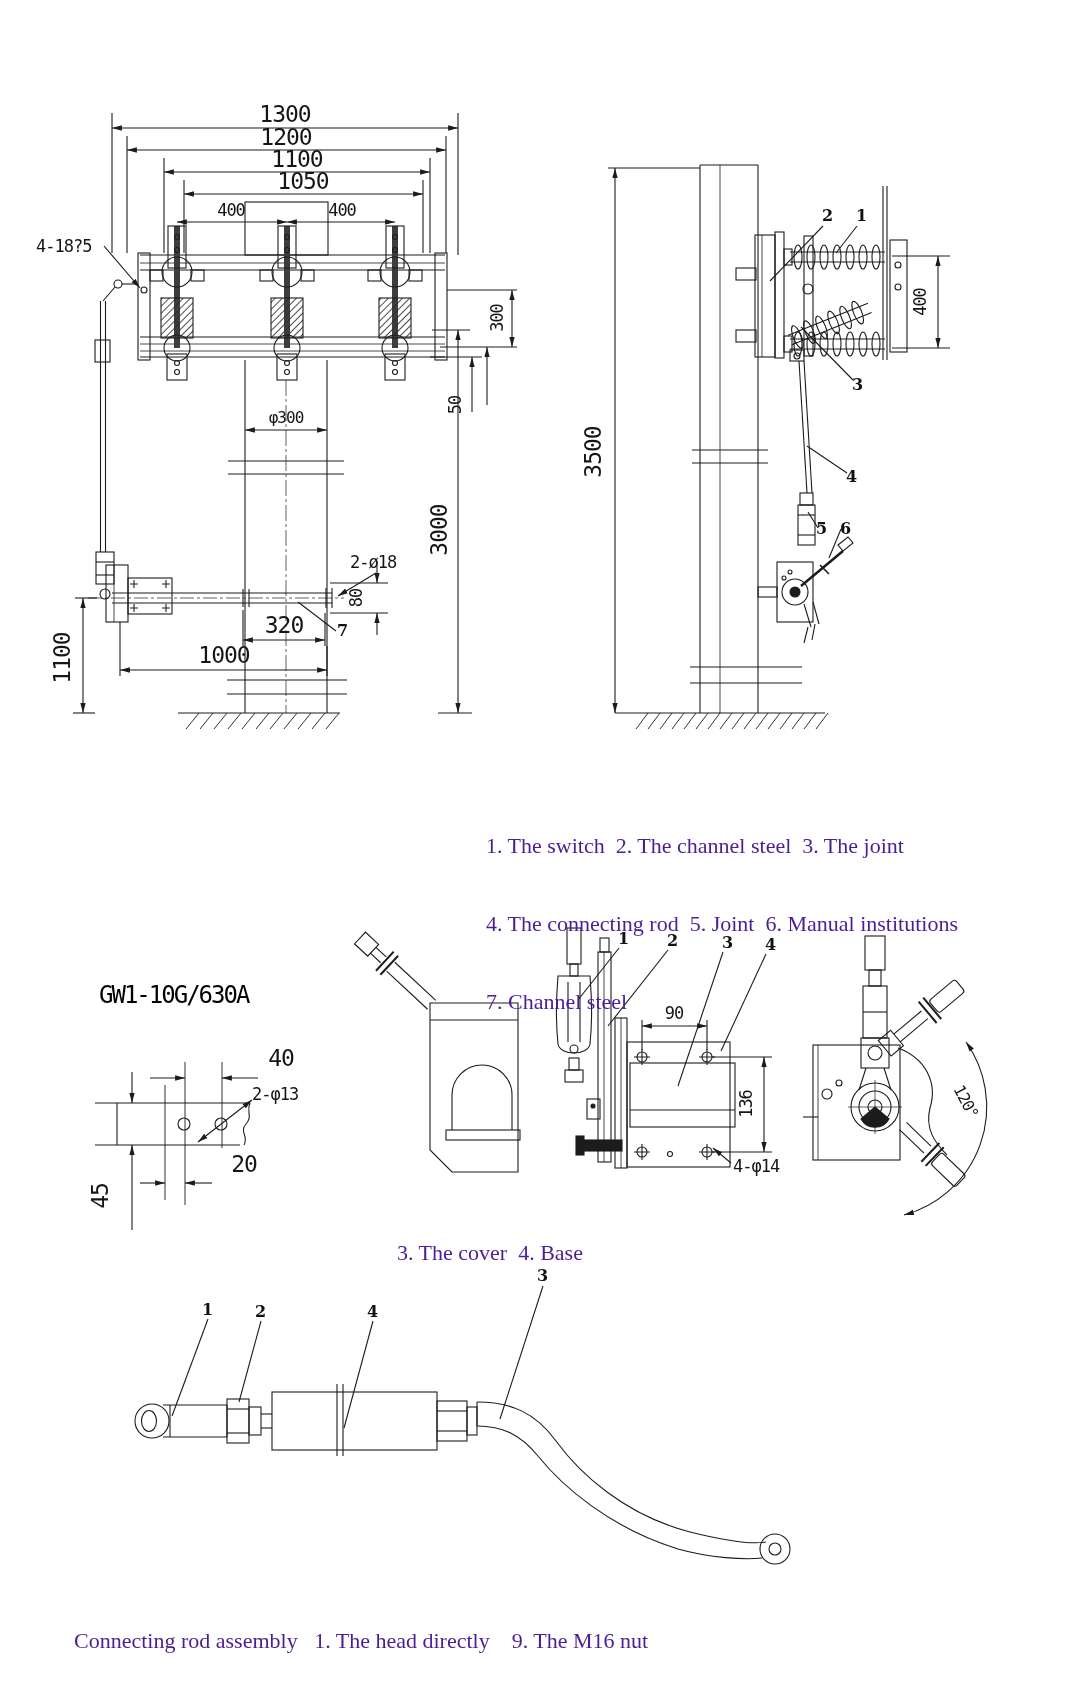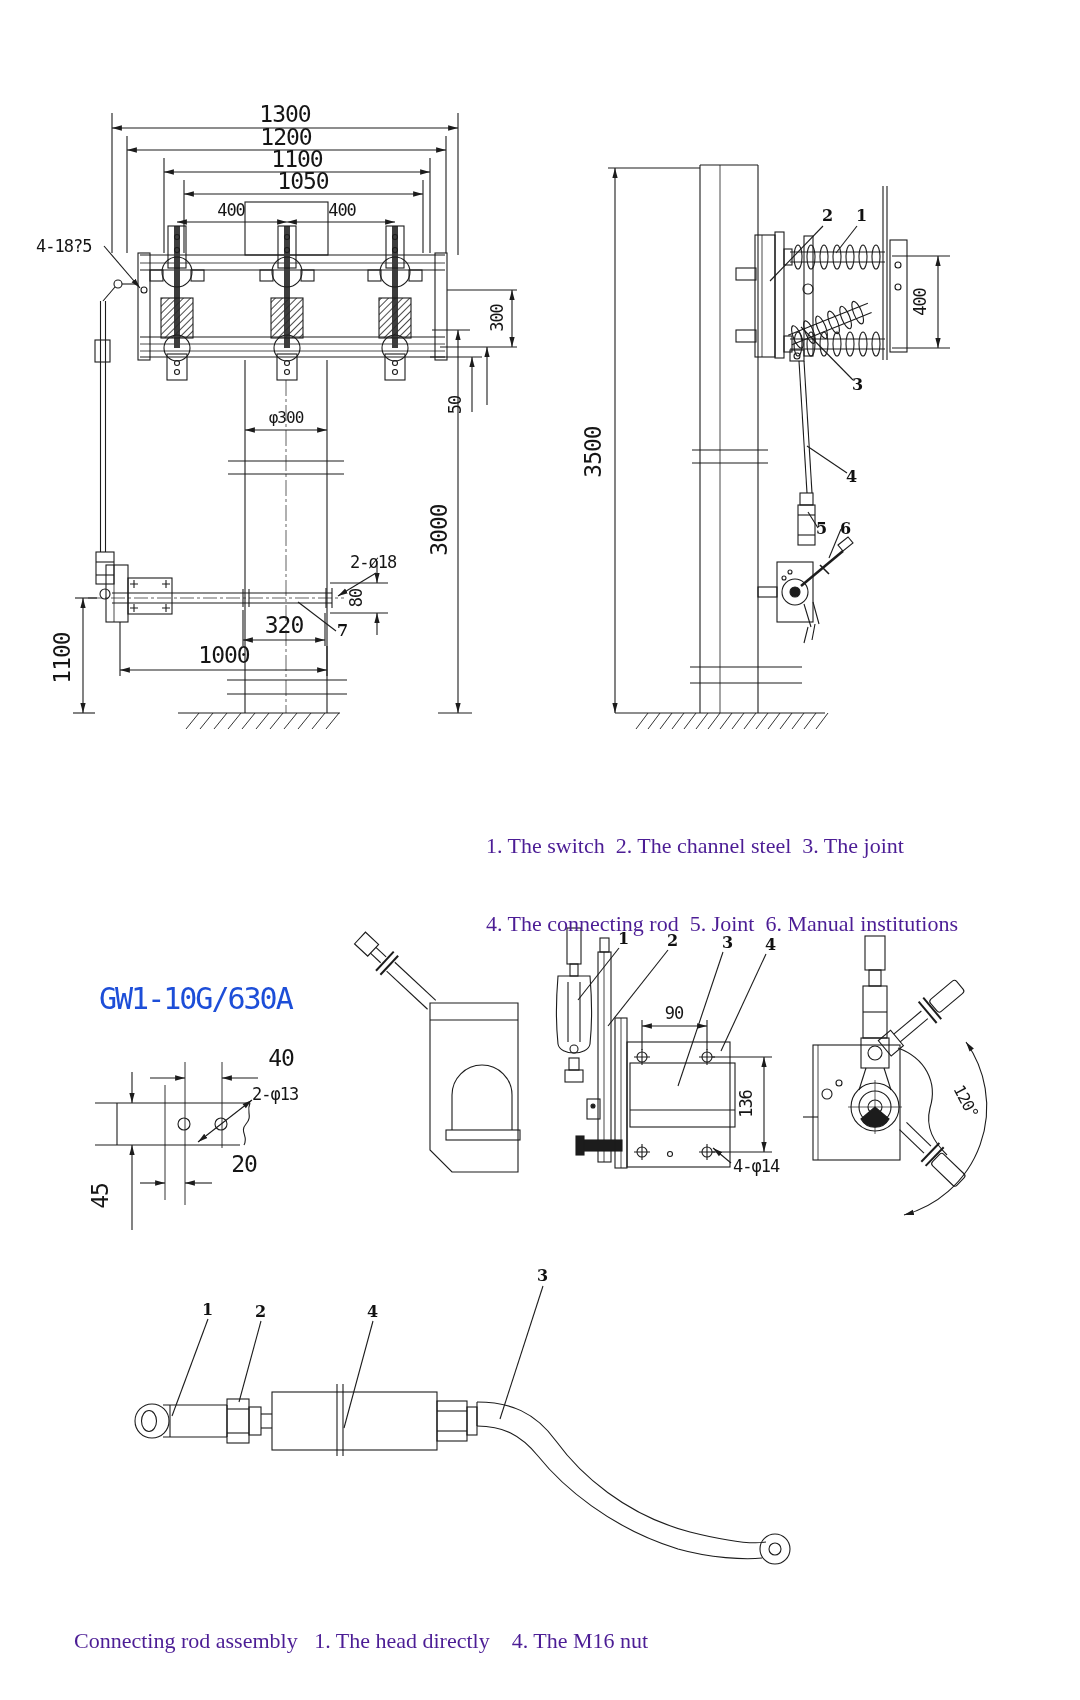--- a/index.html
+++ b/index.html
@@ -6,22 +6,22 @@
   #page { position:relative; width:1080px; height:1688px; background:#ffffff; overflow:hidden;
           font-family:"Liberation Sans", sans-serif; }
   svg { position:absolute; left:0; top:0; }
   svg text { stroke:none; }
   .dt  { font-family:"DejaVu Sans Mono", monospace; font-size:23px; letter-spacing:-1px; fill:#151515; }
   .ds  { font-family:"DejaVu Sans Mono", monospace; font-size:17px; letter-spacing:-1px; fill:#151515; }
   .dx  { font-family:"DejaVu Sans Mono", monospace; font-size:16px; letter-spacing:-1px; fill:#151515; }
   .co  { font-family:"DejaVu Serif", serif; font-size:16px; font-weight:bold; fill:#111; }
   .cap { position:absolute; color:#4c1d95; font:22px/26px "Liberation Serif", serif; white-space:pre-wrap; }
   .capline { display:block; }
-  #model-label { position:absolute; left:99px; top:981px; color:#1d4ed8;
-                 font-family:"DejaVu Sans Mono", monospace; font-size:30px; letter-spacing:-2px; }
+  #model-label { position:absolute; left:99px; top:981px; color:#000000;
+                 font-family:"DejaVu Sans Mono", monospace; font-size:24px; letter-spacing:-2px; }
 </style>
 </head>
 <body>
 
 <div id="page">
 
 <svg width="1080" height="1700" viewBox="0 0 1080 1700">
   <defs>
     <marker id="me" orient="auto" markerWidth="10" markerHeight="8" refX="9" refY="3">
       <path d="M0,0.6 L9,3 L0,5.4 Z" fill="#1c1c1c"></path>
@@ -499,25 +499,27 @@
       <line x1="477" y1="1402" x2="477" y2="1426"></line>
       <circle cx="775" cy="1549" r="15"></circle>
       <circle cx="775" cy="1549" r="6"></circle>
     </g>
   </g>
 </svg>
 
 <div class="cap" id="legend-main" style="left:486px; top:781px; width:560px;">
   <span class="capline">1. The switch  2. The channel steel  3. The joint</span>
   <span class="capline">4. The connecting rod  5. Joint  6. Manual institutions</span>
+  <span class="capline">7. Channel steel</span>
 </div>
 
 <div id="model-label">GW1-10G/630A</div>
 
 <div class="cap" id="legend-cs8" style="left:397px; top:1188px; width:620px;">
+  <span class="capline">3. The cover  4. Base</span>
 </div>
 
 <div class="cap" id="legend-rod" style="left:74px; top:1576px; width:980px;">
-  <span class="capline">Connecting rod assembly   1. The head directly    4. The M16 nut</span>
+  <span class="capline">Connecting rod assembly   1. The head directly    9. The M16 nut</span>
   
 </div>
 
 </div>
 
 </body></html>

